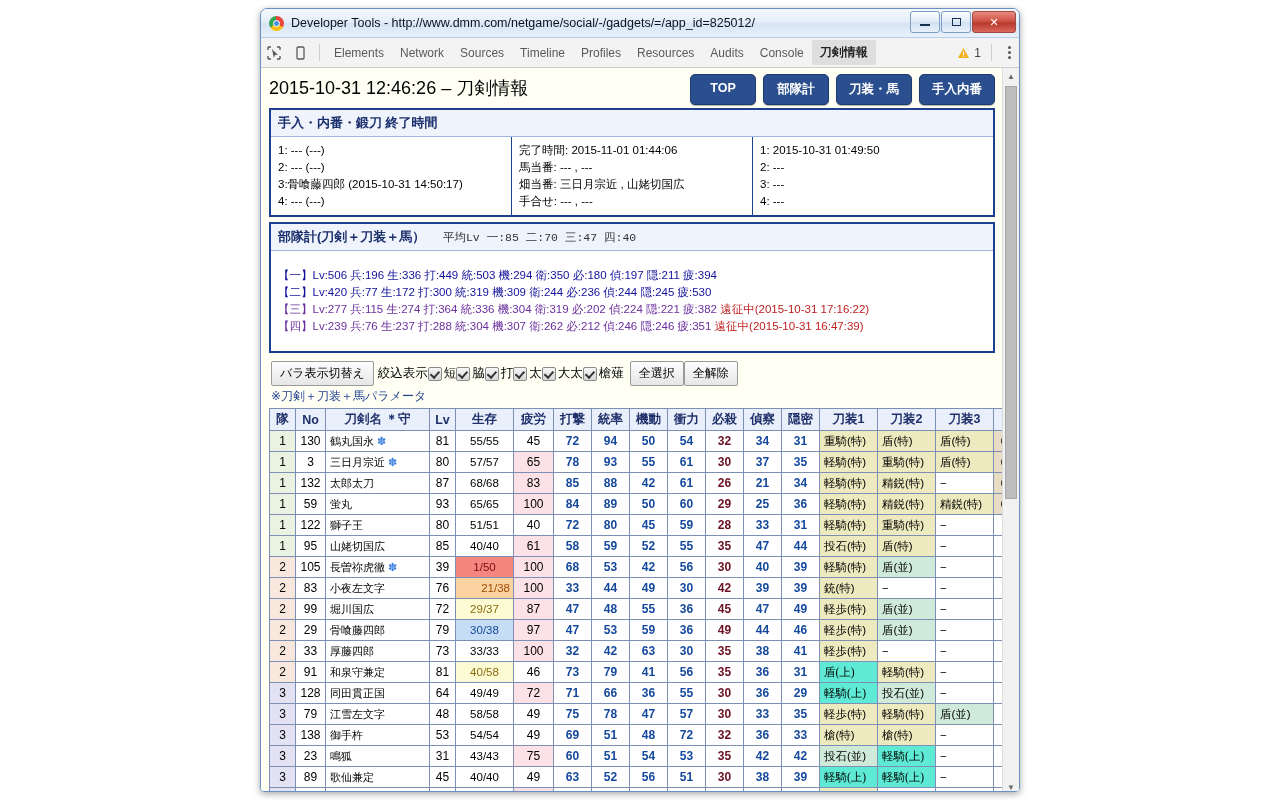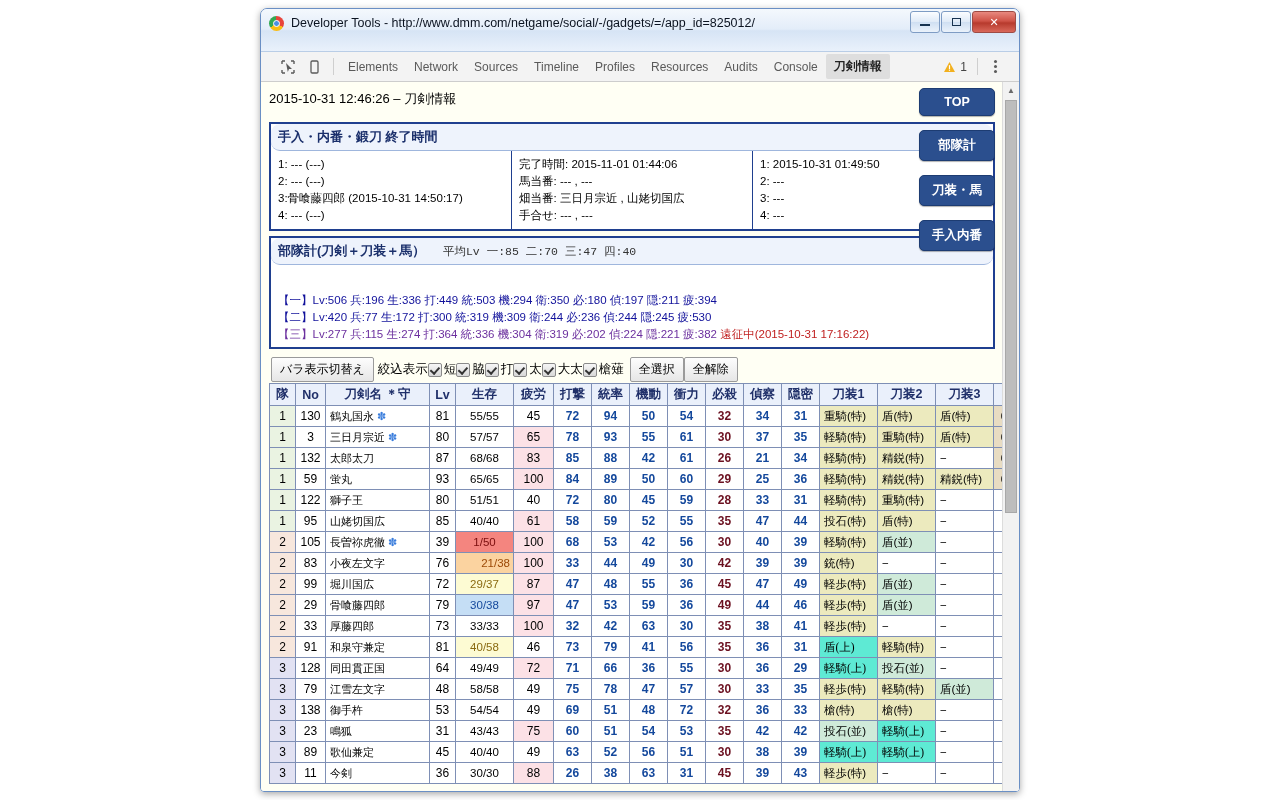--- a/index.html
+++ b/index.html
@@ -3,40 +3,40 @@
 <meta charset="utf-8">
 <style>
   html,body{margin:0;padding:0;background:#ffffff;}
   body{width:1280px;height:800px;overflow:hidden;font-family:"Liberation Sans","DejaVu Sans",sans-serif;}
 
   
   #window{position:absolute;left:260px;top:8px;width:760px;height:784px;
     border:1px solid #6a8fc4;border-radius:7px 7px 4px 4px;
     background:linear-gradient(180deg,#eef4fb 0%,#dce8f7 100%);
     box-shadow:0 2px 7px rgba(0,0,0,.35);box-sizing:border-box;overflow:hidden;}
-  #titlebar{height:28px;display:flex;align-items:center;padding:0 2px 14px 8px;
+  #titlebar{height:28px;display:flex;align-items:center;padding:0 2px 0 8px;
     background:linear-gradient(180deg,#f4f8fd 0%,#e3edf9 48%,#d6e4f5 52%,#e9f1fb 100%);
     border-bottom:1px solid #b9cde6;position:relative;}
   #chrome-logo{width:15px;height:15px;border-radius:50%;flex:0 0 auto;margin-right:7px;
     background:conic-gradient(#e8453c 0 33%,#f9bc15 0 66%,#33a852 0 100%);position:relative;}
   #chrome-logo::after{content:"";position:absolute;left:4px;top:4px;width:7px;height:7px;
     border-radius:50%;background:#4a90e2;border:1.5px solid #fff;box-sizing:border-box;}
   #title-text{font-size:12.5px;color:#0b1320;white-space:nowrap;overflow:hidden;}
   #wbtns{position:absolute;right:3px;top:2px;display:flex;gap:1px;}
   .wbtn{width:28px;height:20px;border:1px solid #7e9cc4;border-radius:3px;
     display:flex;align-items:center;justify-content:center;font-size:11px;color:#15304f;
     background:linear-gradient(180deg,#fbfdff 0%,#dfeaf7 50%,#cfdff2 51%,#eaf2fb 100%);}
   .wbtn.close{width:42px;border-color:#9e4b44;color:#fff;font-weight:bold;
     background:linear-gradient(180deg,#e8897f 0%,#cf5347 45%,#b73a2d 55%,#d9685a 100%);}
   .wbtn .bar{width:10px;height:2px;background:#17324f;margin-top:6px;}
   .wbtn .sq{width:9px;height:8px;border:1.5px solid #17324f;box-sizing:border-box;}
 
   
   #devtools{height:29px;background:#f3f3f3;border-bottom:1px solid #cdcdcd;
-    display:flex;align-items:center;padding:0 14px;gap:0;}
+    display:flex;align-items:center;padding:0 0;gap:0;}
   .dt-icon{width:26px;height:22px;display:flex;align-items:center;justify-content:center;}
   .dt-sep{width:1px;height:17px;background:#cfcfcf;margin:0 6px;}
   .dt-tab{font-size:12px;color:#5a5a5a;padding:4px 8px;white-space:nowrap;}
   .dt-tab.active{color:#222;font-weight:bold;background:#dedede;border-radius:2px;}
   #dt-right{margin-left:auto;display:flex;align-items:center;gap:4px;padding-right:2px;}
   #warn-count{font-size:12px;color:#444;}
   #kebab{display:flex;flex-direction:column;gap:2px;padding:0 6px;}
   #kebab i{width:3px;height:3px;background:#5a5a5a;border-radius:50%;display:block;}
 
   
@@ -47,41 +47,41 @@
   
   #vscroll{position:absolute;right:0;top:0;width:16px;height:100%;background:#f2f2f2;
     border-left:1px solid #dcdcdc;}
   .sb-arrow{height:16px;display:flex;align-items:center;justify-content:center;font-size:8px;color:#6a6a6a;}
   #sb-thumb{position:absolute;top:18px;left:2px;width:12px;height:413px;background:#bdbdbd;
     border:1px solid #a8a8a8;box-sizing:border-box;}
   #sb-down{position:absolute;bottom:0;left:0;width:16px;}
 
   
   #page-head{display:flex;align-items:flex-start;justify-content:space-between;height:34px;}
-  #stamp{font-size:13px;color:#000;padding-top:2px;}
-  #navbtns{display:flex;gap:14px;flex-direction:column;}
+  #stamp{font-size:18px;color:#000;padding-top:2px;}
+  #navbtns{display:flex;gap:7px;}
   .navbtn{background:#2b4f8e;color:#fff;font-weight:bold;font-size:12.5px;
     border:1px solid #1d3c72;border-radius:5px;padding:6px 12px;min-width:40px;text-align:center;
     box-shadow:0 1px 1px rgba(0,0,0,.3);}
 
   
   .sect{border:2px solid #1f3f8f;background:#fff;margin-bottom:5px;}
   .sect-title{background:#eef3fc;border-bottom:1px solid #9fb6dd;
-    font-weight:bold;font-size:13px;color:#1a2f6b;padding:4px 7px;border-radius:9px;}
+    font-weight:bold;font-size:13px;color:#1a2f6b;padding:4px 7px;}
   .sect-title .sub{font-weight:normal;font-size:11.5px;color:#333;margin-left:14px;
     font-family:"Liberation Mono","DejaVu Sans Mono",monospace;}
 
   
   .cols{display:flex;}
   .col{flex:1;border-right:1px solid #1f3f8f;padding:5px 7px;box-sizing:border-box;}
   .col:last-child{border-right:none;}
   .col div{font-size:11.5px;line-height:17px;white-space:nowrap;}
 
   
-  .pstats{padding:4px 7px;margin-top:23px;}
+  .pstats{padding:16px 7px;}
   .pline{font-size:11.5px;line-height:17px;white-space:nowrap;}
   .pline.c-blue{color:#11119b;}
   .pline.c-purple{color:#6b2f9e;}
   .pline .exp{color:#c02020;}
 
   
   #filterbar{display:flex;align-items:center;gap:0;padding:3px 0 1px 2px;}
   .btn{font-size:12px;background:linear-gradient(180deg,#fdfdfd,#e6e6e6);
     border:1px solid #9a9a9a;border-radius:2px;padding:3px 8px;color:#000;}
   #filterbar .lbl{font-size:12.5px;margin-left:4px;}
@@ -221,20 +221,24 @@
             <span class="exp"></span>
           </div>
           <div class="pline c-blue">
             <span>【二】Lv:420 兵:77 生:172 打:300 統:319 機:309 衛:244 必:236 偵:244 隠:245 疲:530</span>
             <span class="exp"></span>
           </div>
           <div class="pline c-purple">
             <span>【三】Lv:277 兵:115 生:274 打:364 統:336 機:304 衛:319 必:202 偵:224 隠:221 疲:382</span>
             <span class="exp">遠征中(2015-10-31 17:16:22)</span>
           </div>
+          <div class="pline c-purple">
+            <span>【四】Lv:239 兵:76 生:237 打:288 統:304 機:307 衛:262 必:212 偵:246 隠:246 疲:351</span>
+            <span class="exp">遠征中(2015-10-31 16:47:39)</span>
+          </div>
         </div>
       </div>
 
       <div id="filterbar">
         <div class="btn">バラ表示切替え</div>
         <span class="lbl">絞込表示</span>
         <label class="chk">
             <span class="box"></span>
             <span>短</span>
           </label>
@@ -255,20 +259,21 @@
             <span>大太</span>
           </label>
         <label class="chk">
             <span class="box"></span>
             <span>槍薙</span>
           </label>
         <div class="btn" style="margin-left:6px">全選択</div>
         <div class="btn">全解除</div>
       </div>
 
+      <div id="note">※刀剣＋刀装＋馬パラメータ</div>
 
       <table>
         <colgroup>
           <col style="width:26px">
             <col style="width:30px">
             <col style="width:104px">
             <col style="width:26px">
           <col style="width:58px">
             <col style="width:40px">
           <col style="width:38px">

